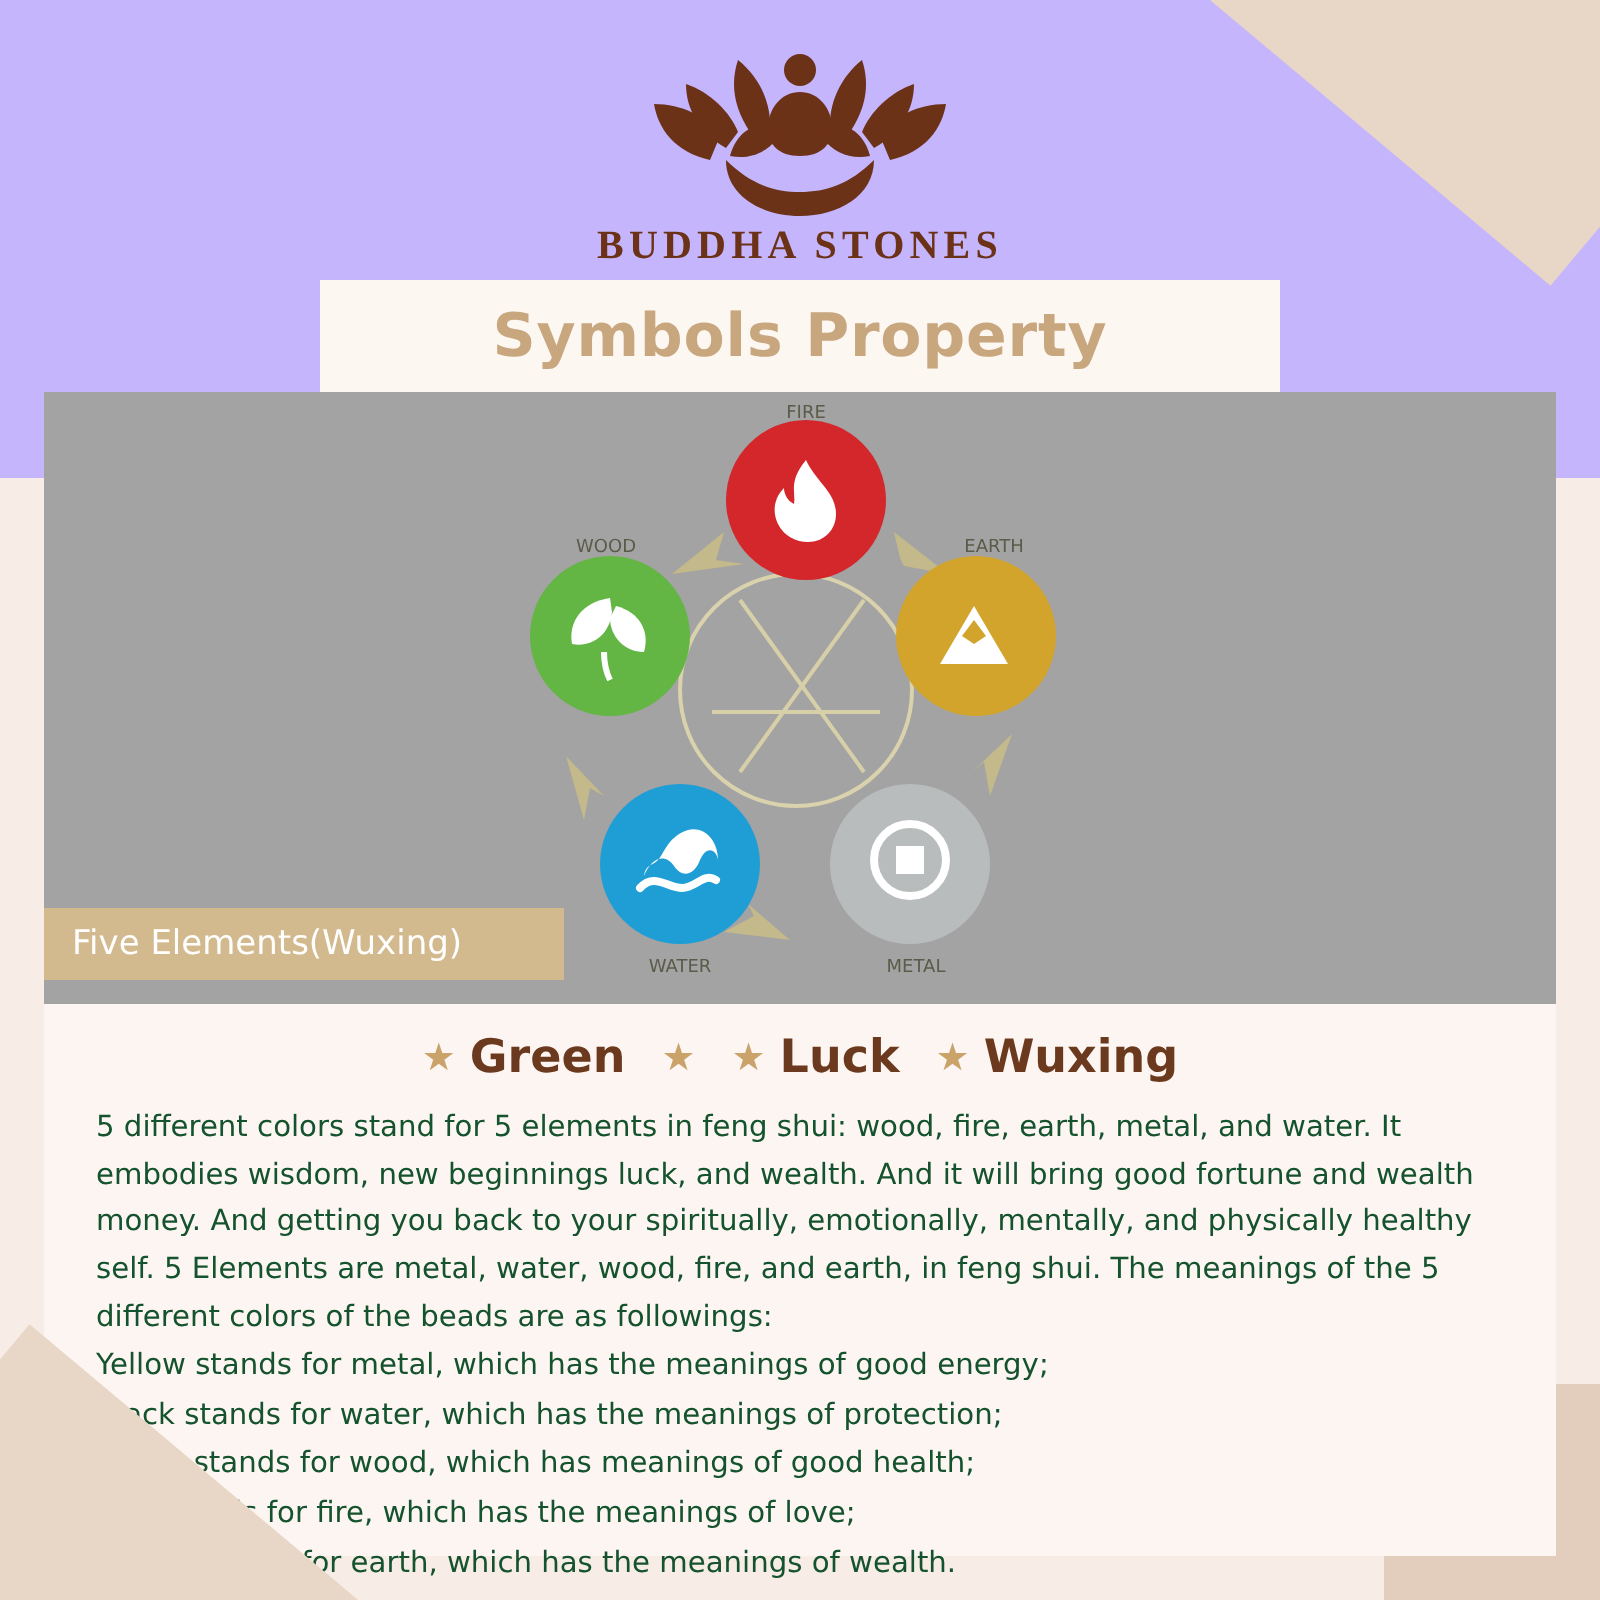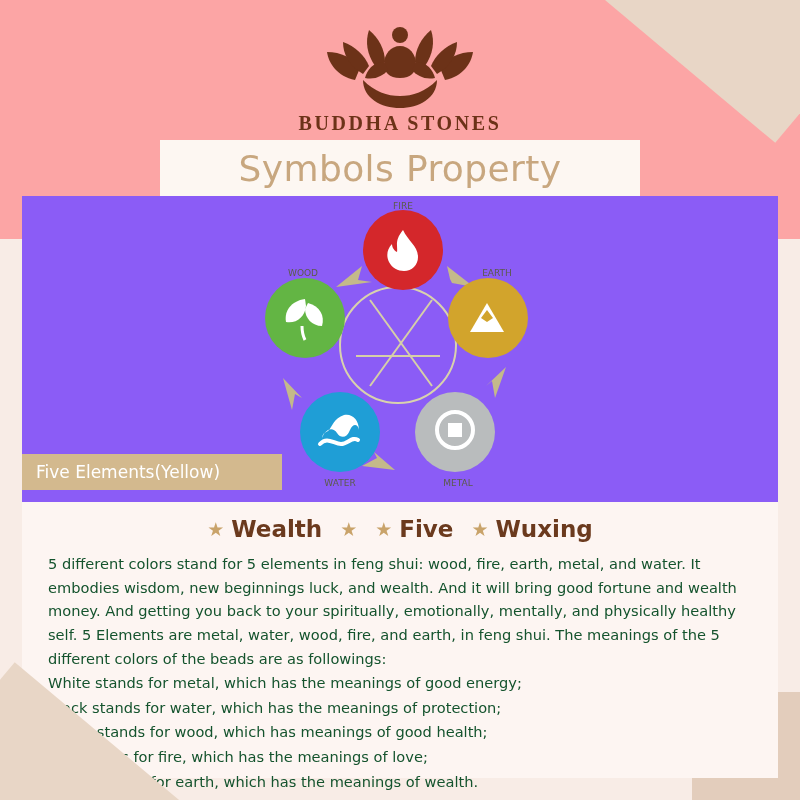--- a/index.html
+++ b/index.html
@@ -59,21 +59,21 @@
     background: #e8d6c6;
     transform: rotate(40deg);
   }
 
   
   .header {
     position: absolute;
     left: 0; top: 0;
     width: 800px;
     height: 239px;
-    background: #fca5a5;
+    background: #c4b5fd;
   }
   .logo-wrap {
     position: absolute;
     left: 0; right: 0;
     top: 18px;
     text-align: center;
   }
   .logo-mark {
     width: 190px;
     height: 92px;
@@ -93,35 +93,35 @@
     left: 160px;
     top: 140px;
     width: 480px;
     height: 56px;
     background: #fdf7f2;
     display: flex;
     align-items: center;
     justify-content: center;
   }
   .title-band .title-text {
-    font-size: 36px;
-    font-weight: normal;
+    font-size: 30px;
+    font-weight: bold;
     color: #c8a77f;
     font-family: "DejaVu Sans", sans-serif;
     letter-spacing: 0.4px;
   }
 
   
   .diagram-panel {
     position: absolute;
     left: 22px;
     top: 196px;
     width: 756px;
     height: 306px;
-    background: #8b5cf6;
+    background: #a3a3a3;
   }
   .diagram-inner {
     position: relative;
     width: 100%;
     height: 100%;
   }
   .wuxing-label {
     position: absolute;
     left: 0;
     top: 258px;
@@ -270,47 +270,47 @@
 
         <g>
           <circle cx="455" cy="432" r="40" fill="#b9bcbd"></circle>
           <circle cx="455" cy="430" r="18" fill="none" stroke="#ffffff" stroke-width="4"></circle>
           <rect x="448" y="423" width="14" height="14" fill="#ffffff"></rect>
           <text x="458" y="486" text-anchor="middle" font-size="9" fill="#5b5b4a" font-family="DejaVu Sans, sans-serif">METAL</text>
         </g>
       </svg>
 
       <div class="wuxing-label">
-        <span>Five Elements(Yellow)</span>
+        <span>Five Elements(Wuxing)</span>
       </div>
     </div>
   </div>
 
   <div class="content">
     <div class="keywords">
       <div class="kw">
         <span class="star">★</span>
-        <span>Wealth</span>
+        <span>Green</span>
       </div>
       <div class="kw">
         <span class="star">★</span>
       </div>
       <div class="kw">
         <span class="star">★</span>
-        <span>Five</span>
+        <span>Luck</span>
       </div>
       <div class="kw">
         <span class="star">★</span>
         <span>Wuxing</span>
       </div>
     </div>
 
     <div class="body-text">
       <p class="para">5 different colors stand for 5 elements in feng shui: wood, fire, earth, metal, and water. It embodies wisdom, new beginnings luck, and wealth. And it will bring good fortune and wealth money. And getting you back to your spiritually, emotionally, mentally, and physically healthy self. 5 Elements are metal, water, wood, fire, and earth, in feng shui. The meanings of the 5 different colors of the beads are as followings:</p>
-      <p class="para">White stands for metal, which has the meanings of good energy;</p>
+      <p class="para">Yellow stands for metal, which has the meanings of good energy;</p>
       <p class="para">Black stands for water, which has the meanings of protection;</p>
       <p class="para">Green stands for wood, which has meanings of good health;</p>
       <p class="para">Red stands for fire, which has the meanings of love;</p>
       <p class="para">Yellow stands for earth, which has the meanings of wealth.</p>
     </div>
   </div>
 
   <div class="diag-bl"></div>
 </div>
 

